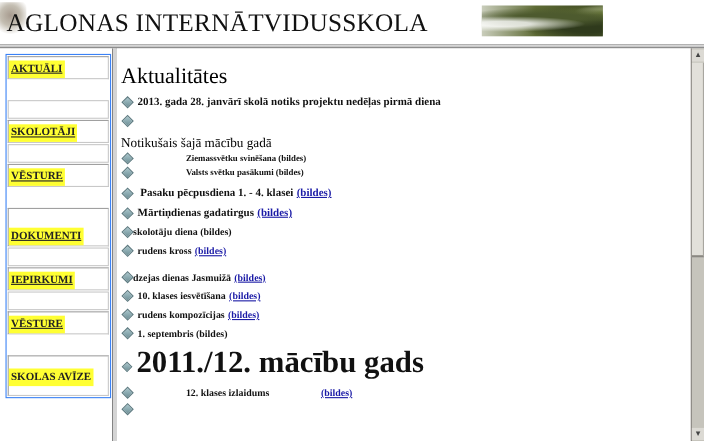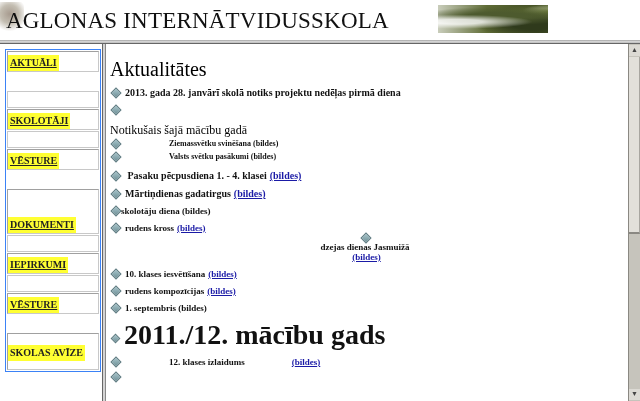--- a/index.html
+++ b/index.html
@@ -72,21 +72,21 @@
 
 <div class="nav-frame">
   <div class="nav-table">
     <div class="nav-cell"><a>AKTUĀLI</a></div>
     <div class="nav-blank"></div>
     <div class="nav-spacer"></div>
     <div class="nav-cell"><a>SKOLOTĀJI</a></div>
     <div class="nav-spacer"></div>
     <div class="nav-cell"><a>VĒSTURE</a></div>
     <div class="nav-blank"></div>
-    <div class="nav-cell" style="padding-top:24px;"><a>DOKUMENTI</a></div>
+    <div class="nav-cell" style="padding-top:14px;"><a>DOKUMENTI</a></div>
     <div class="nav-spacer"></div>
     <div class="nav-cell"><a>IEPIRKUMI</a></div>
     <div class="nav-spacer"></div>
     <div class="nav-cell"><a>VĒSTURE</a></div>
     <div class="nav-blank"></div>
     <div class="nav-cell plain" style="padding:8px 0 8px 0;"><a>SKOLAS AVĪZE</a></div>
   </div>
 
 </div>
 <div class="frame-divider"></div>
@@ -125,21 +125,21 @@
     </div>
     <div class="item md" style="margin-top:7px;">
       <span class="bullet" style="margin-right:1px;"></span>
       <span>skolotāju diena (bildes)</span>
     </div>
     <div class="item md" style="margin-top:7px;">
       <span class="bullet"></span>
       <span>rudens kross</span>
       <a>(bildes)</a>
     </div>
-    <div class="item md" style="margin-top:1px;flex-direction:column;">
+    <div class="item md" style="margin-top:14px;">
       <span class="bullet" style="margin-right:1px;"></span>
       <span>dzejas dienas Jasmuižā</span>
       <a>(bildes)</a>
     </div>
     <div class="item md" style="margin-top:7px;">
       <span class="bullet"></span>
       <span>10. klases iesvētīšana</span>
       <a>(bildes)</a>
     </div>
     <div class="item md" style="margin-top:7px;">

